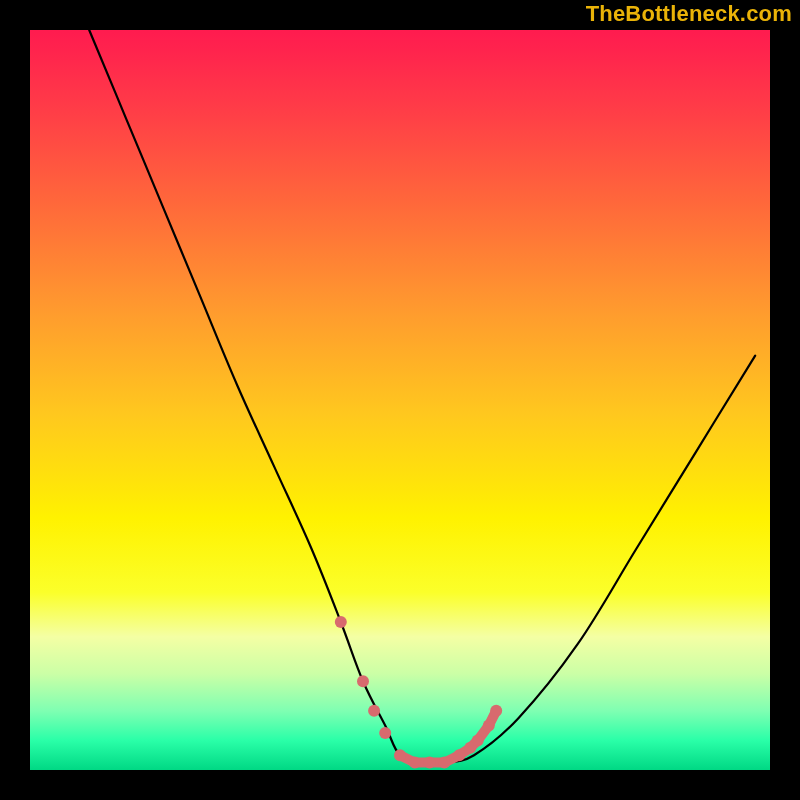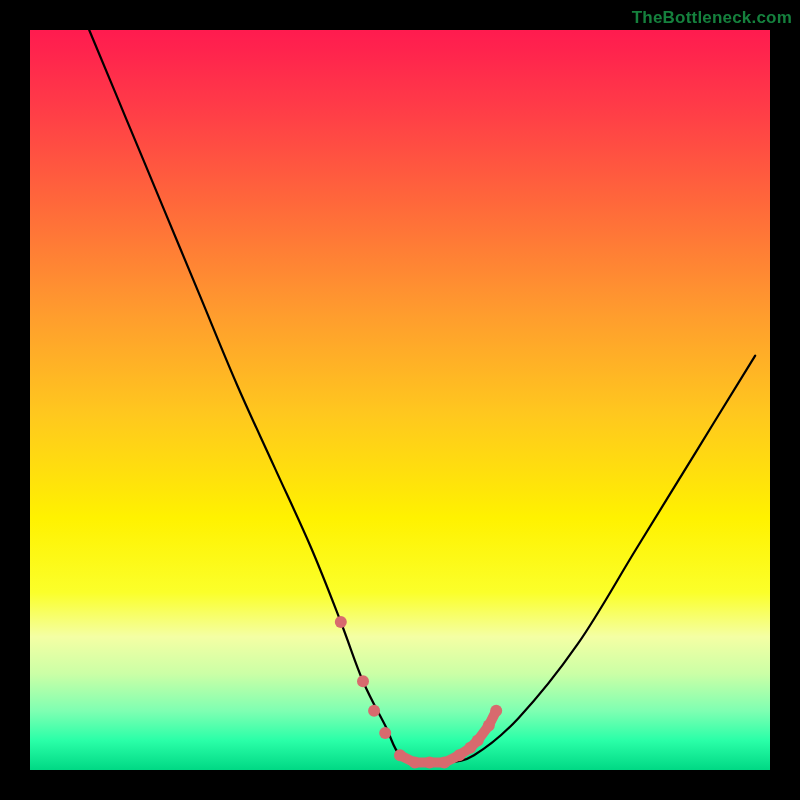--- a/index.html
+++ b/index.html
@@ -35,25 +35,25 @@
       #fbff2a 76%,
       #f4ffa4 82%,
       #cbffa6 87%,
       #7fffb2 92%,
       #2affa8 96%,
       #00d884 100%
     );
   }
   .watermark {
     position: absolute;
-    top: 8px;
+    top: 1px;
     right: 8px;
-    color: #15803d;
+    color: #eab308;
     font-weight: bold;
-    font-size: 17px;
+    font-size: 22px;
     letter-spacing: 0.2px;
     user-select: none;
   }
   svg.curve {
     position: absolute;
     left: 0; top: 0;
     width: 740px; height: 740px;
     overflow: visible;
   }
   .curve path.main {

